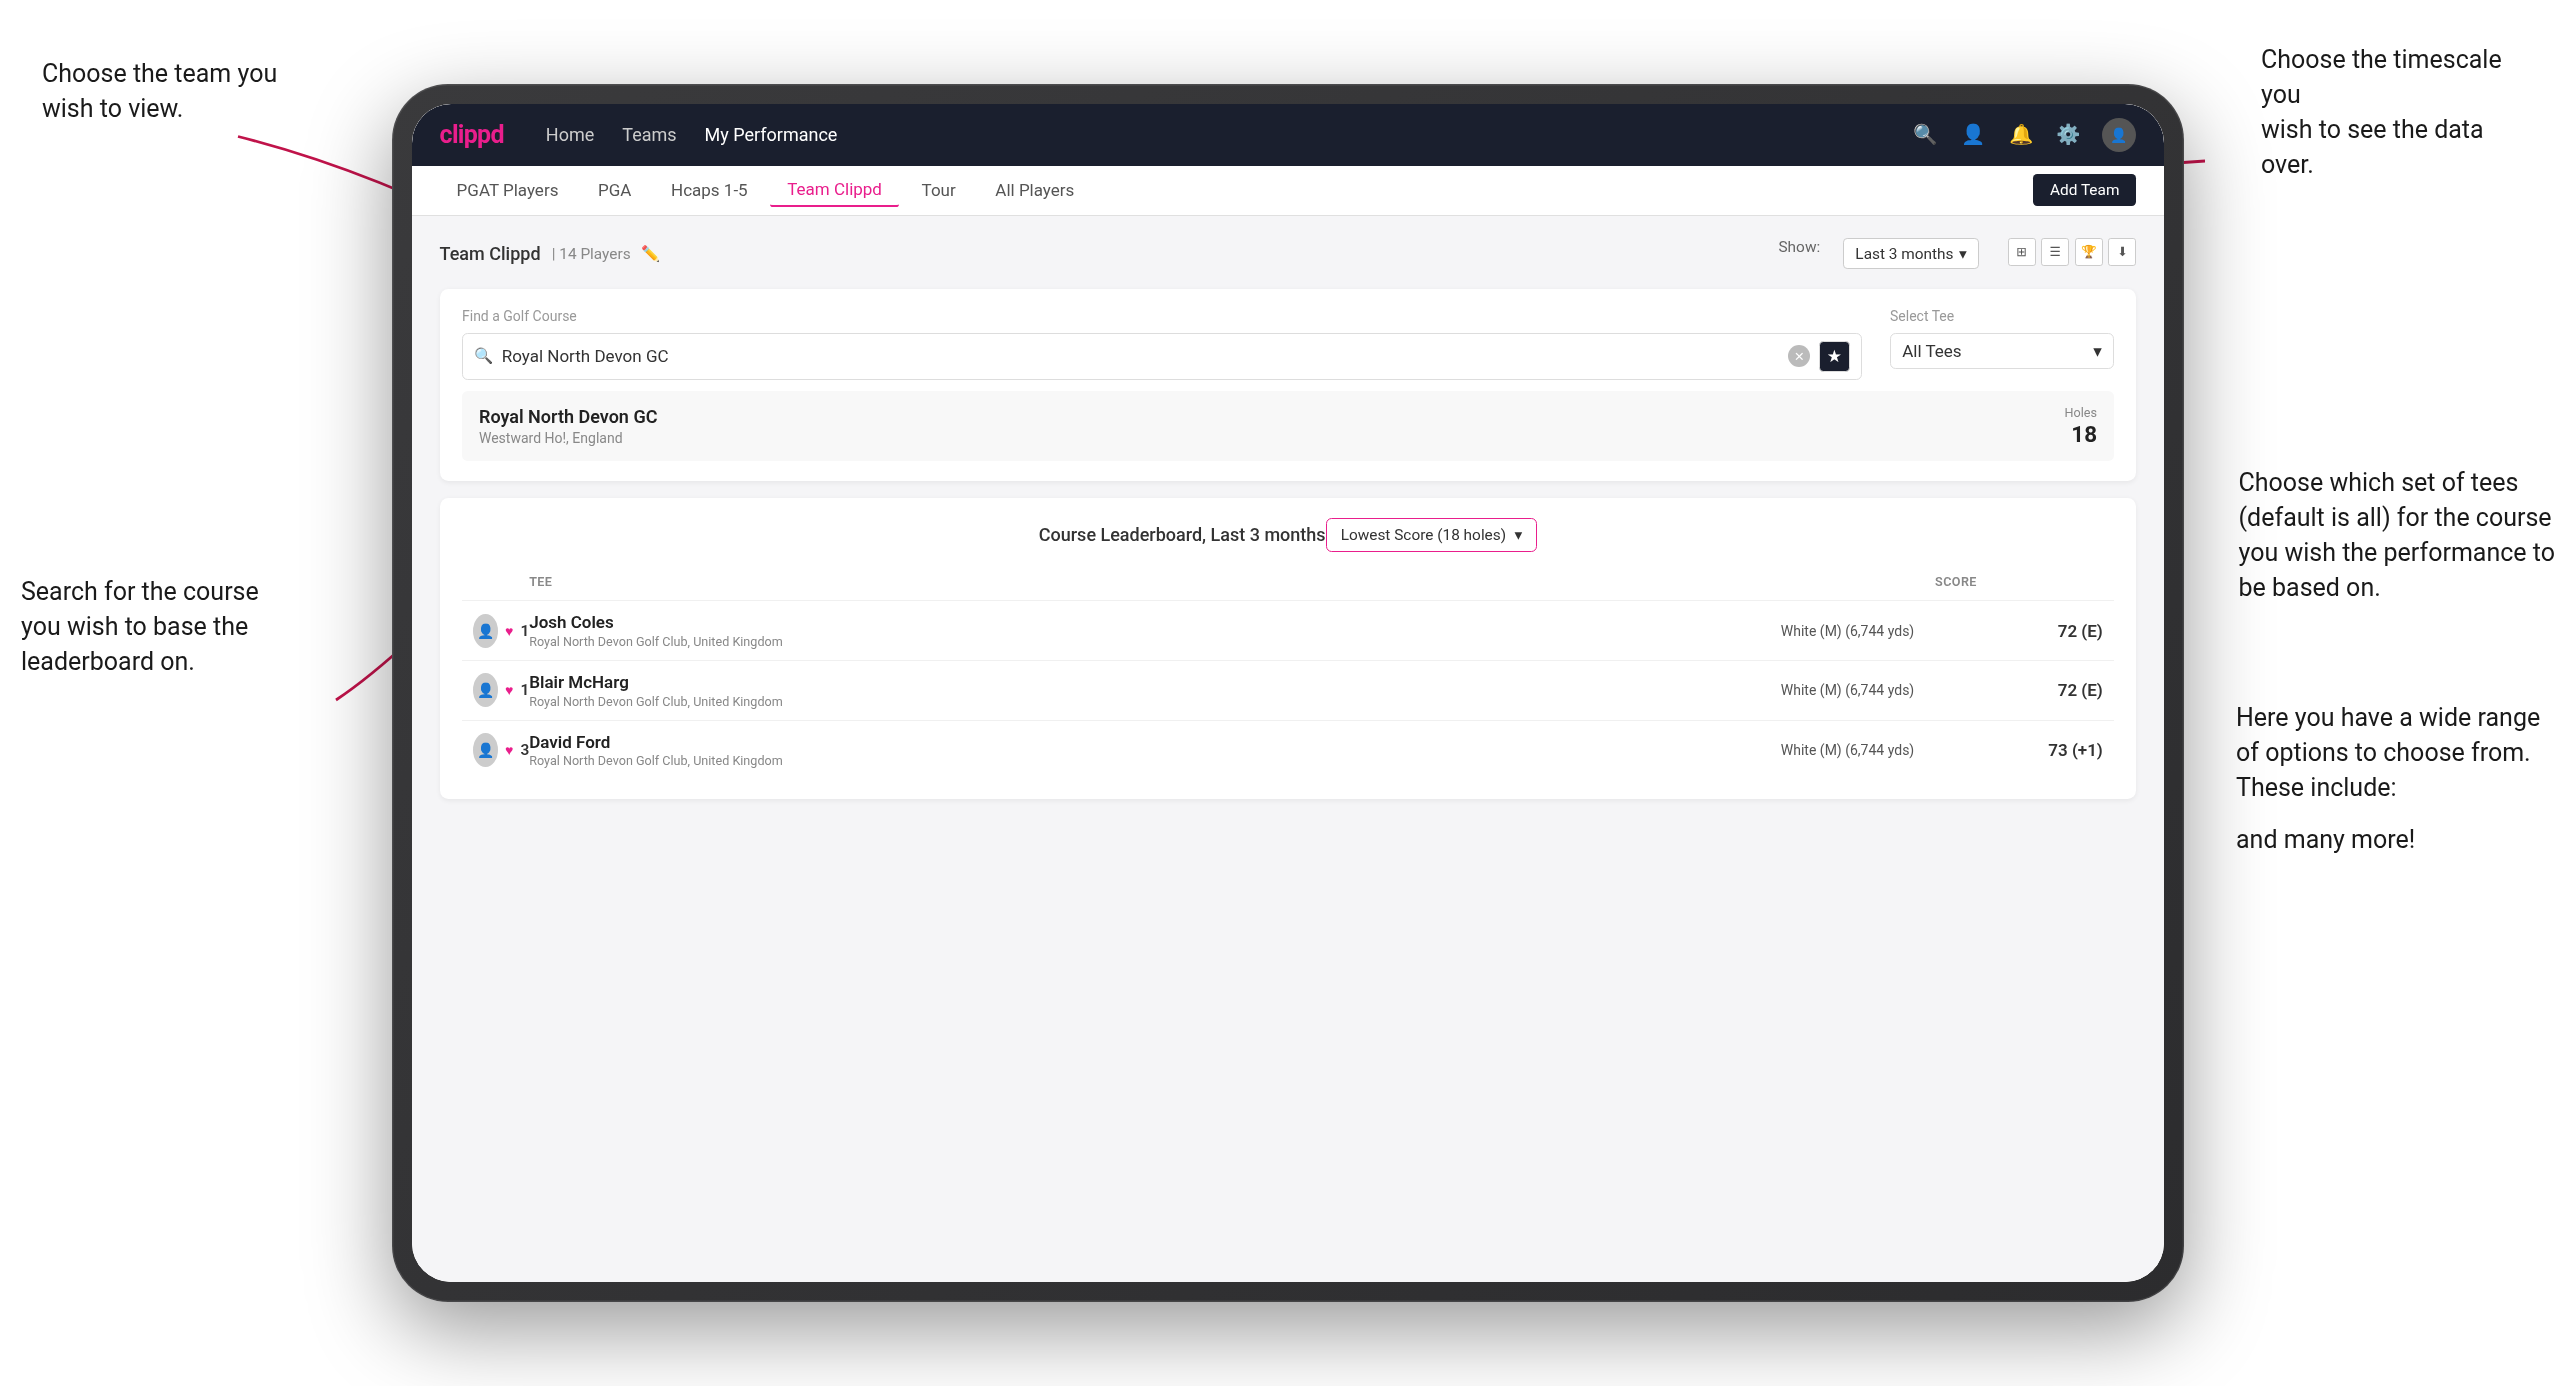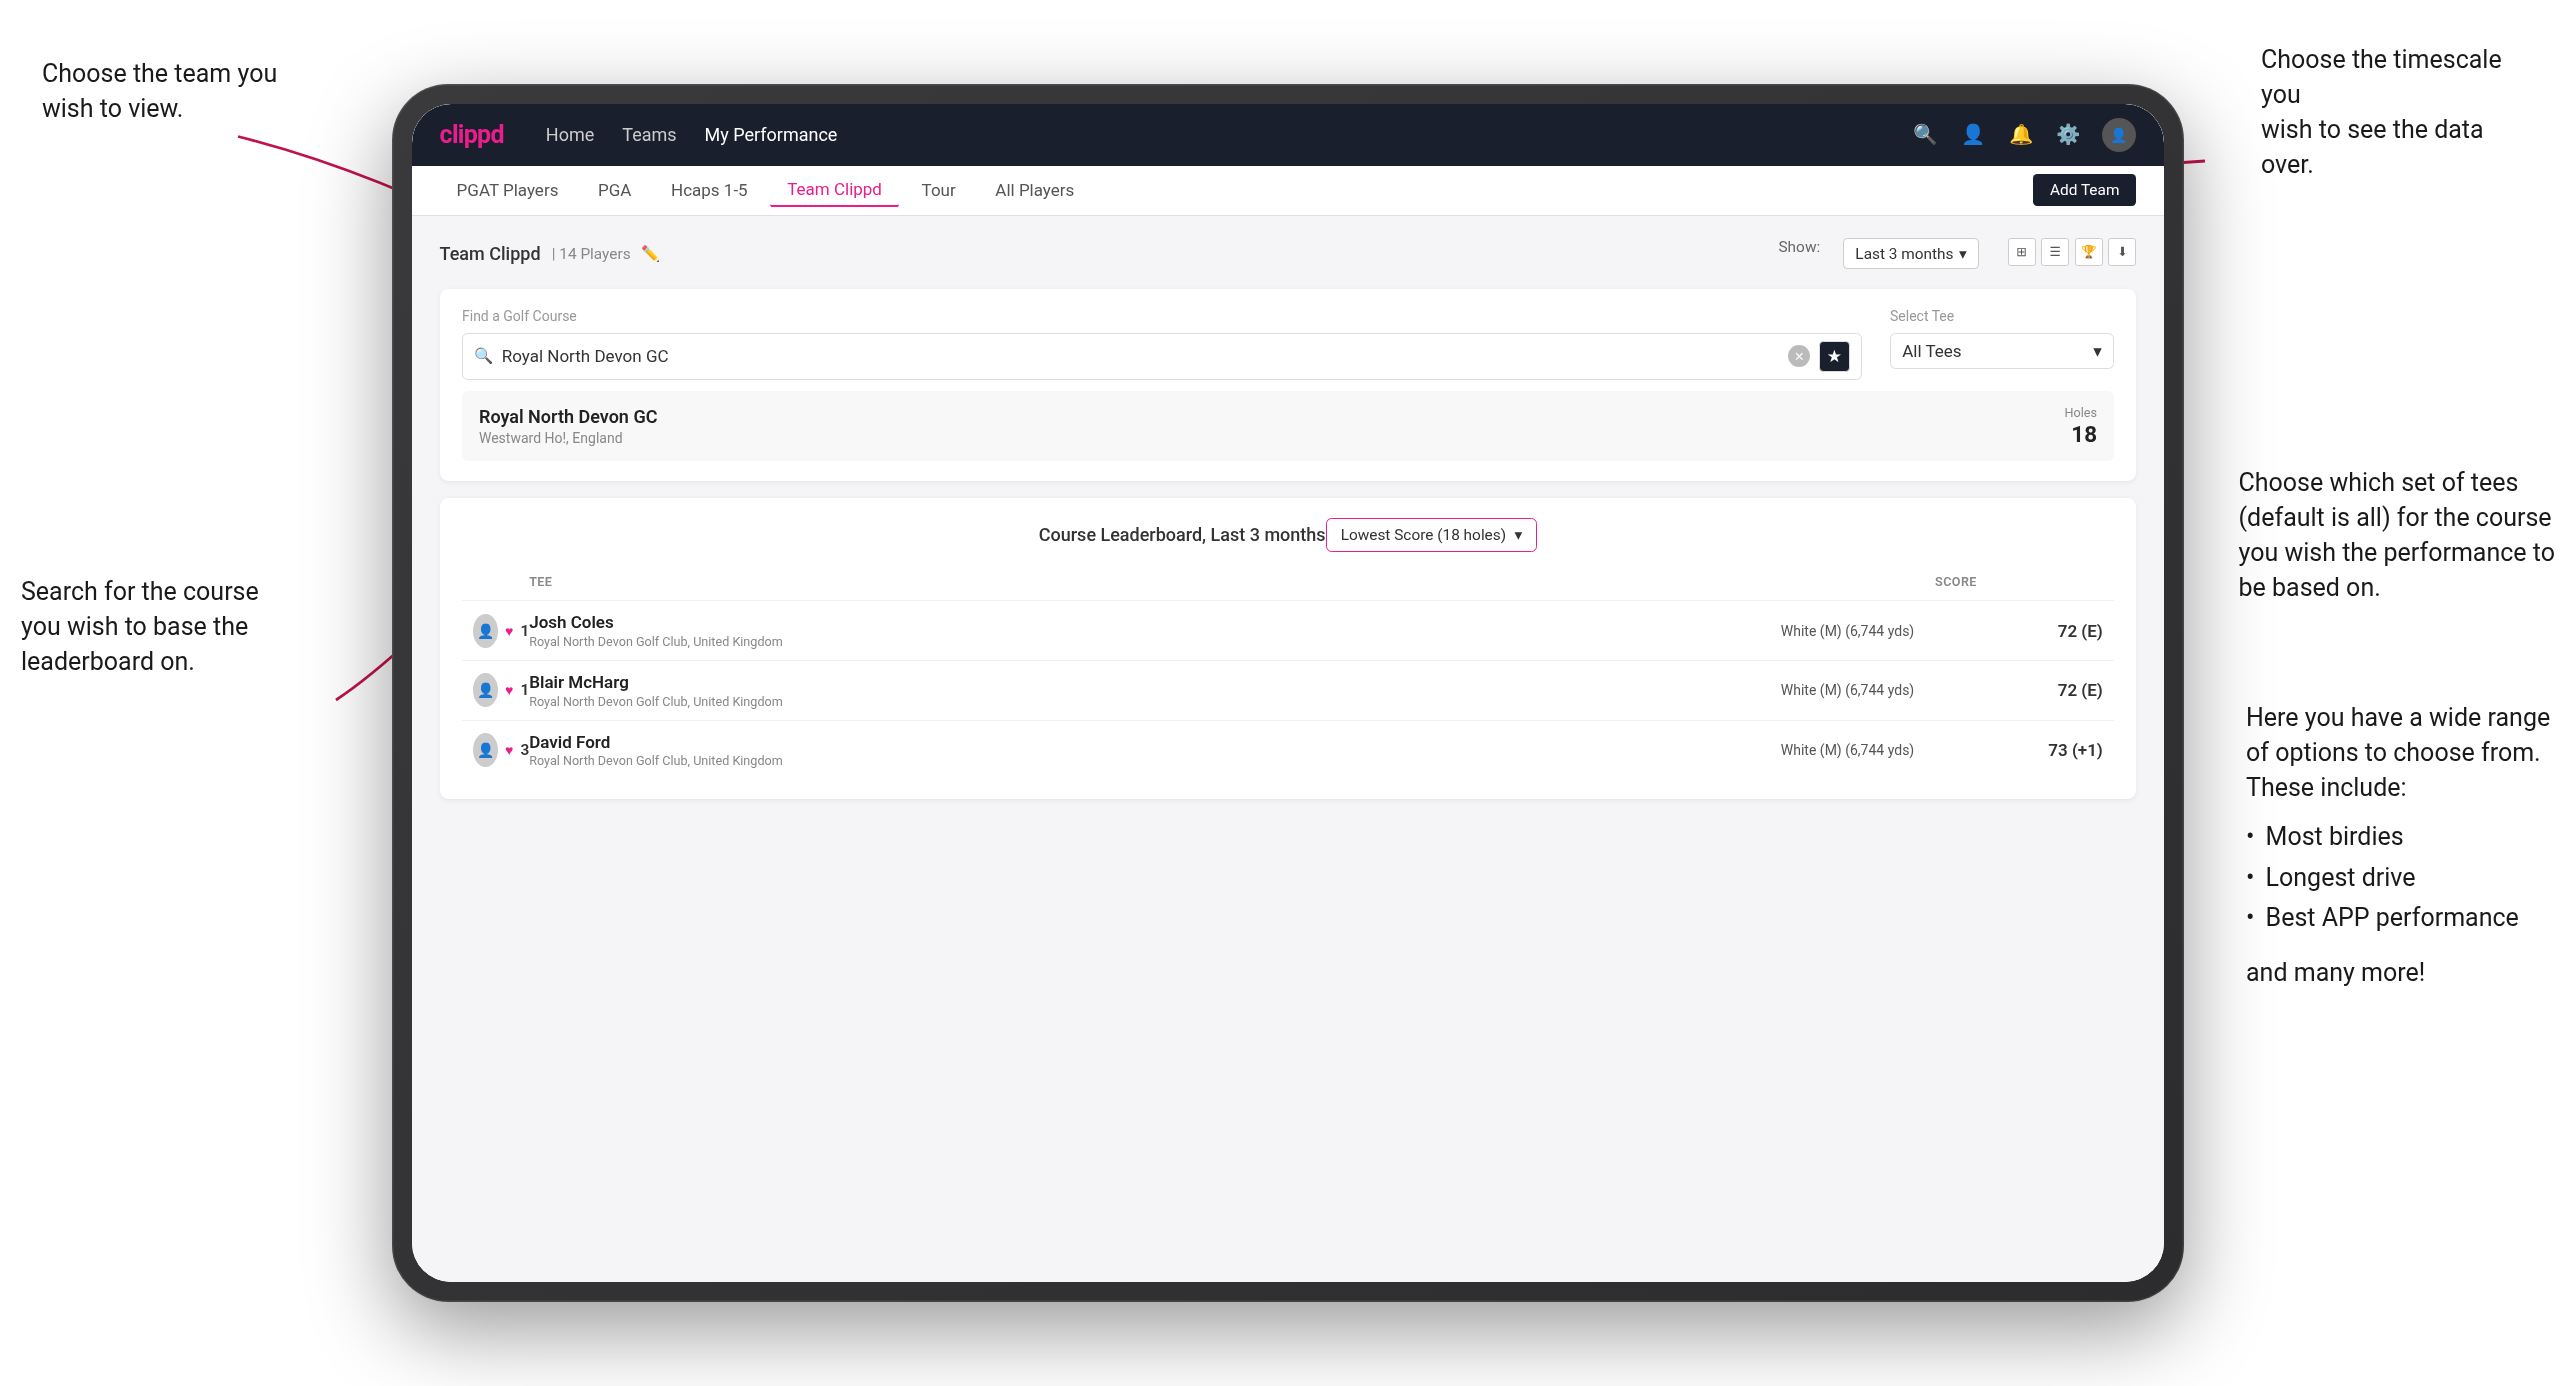--- a/index.html
+++ b/index.html
@@ -565,27 +565,22 @@
   <span>wish to see the data over.</span>
 </div>
 
 <div class="annotation" style="top: 465px; right: 21px; max-width: 322px;">
   <span>Choose which set of tees</span><br>
   <span>(default is all) for the course</span><br>
   <span>you wish the performance to</span><br>
   <span>be based on.</span>
 </div>
 
-<div class="annotation" style="top: 700px; right: 8px; max-width: 322px;">
+<div class="annotation" style="top: 700px; right: 18px; max-width: 322px;">
   <span>Here you have a wide range of options to choose from. These include:</span>
-  <ul class="bullet-list">
-    <li>Most birdies</li>
-    <li>Longest drive</li>
-    <li>Best APP performance</li>
-  </ul>
   <p class="and-more">and many more!</p>
 </div>
 
 <svg class="arrows-svg" xmlns="http://www.w3.org/2000/svg" viewBox="0 0 3680 1980" width="2576" height="1386">
 
   <defs>
     <marker id="arrowhead" markerWidth="10" markerHeight="7" refX="9" refY="3.5" orient="auto">
       <polygon points="0 0, 10 3.5, 0 7" fill="#c0134a"></polygon>
     </marker>
   </defs>

